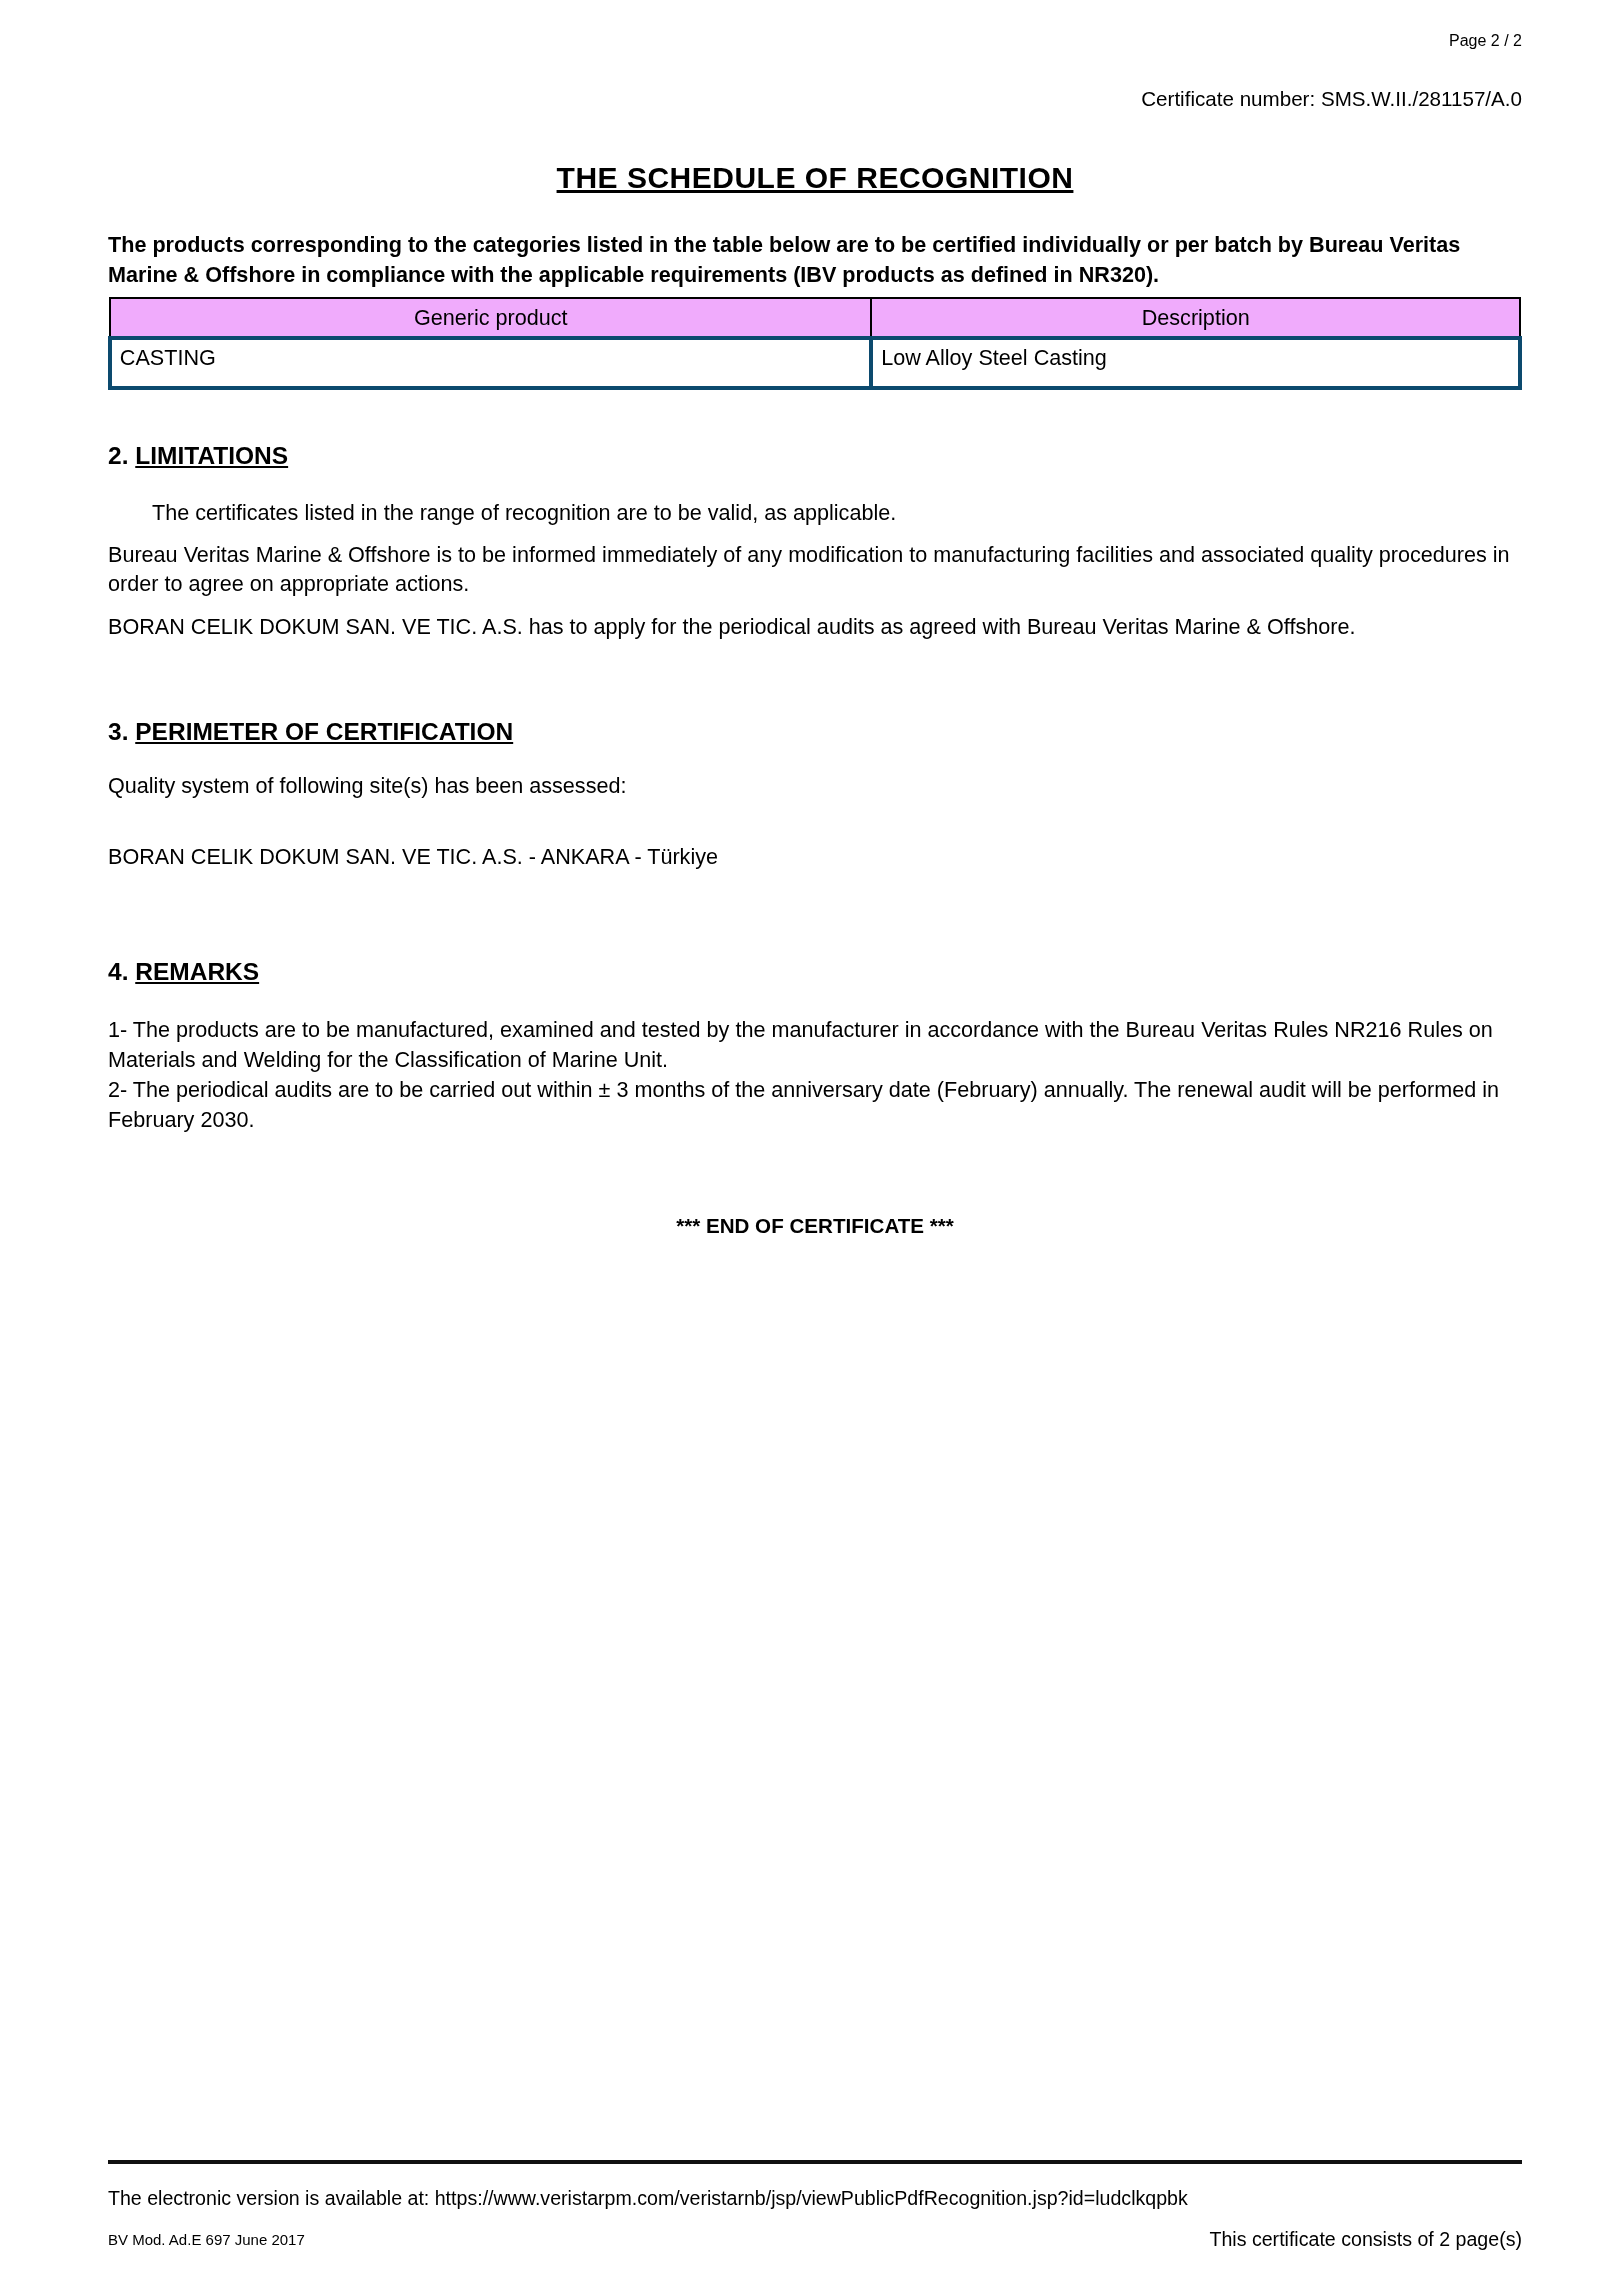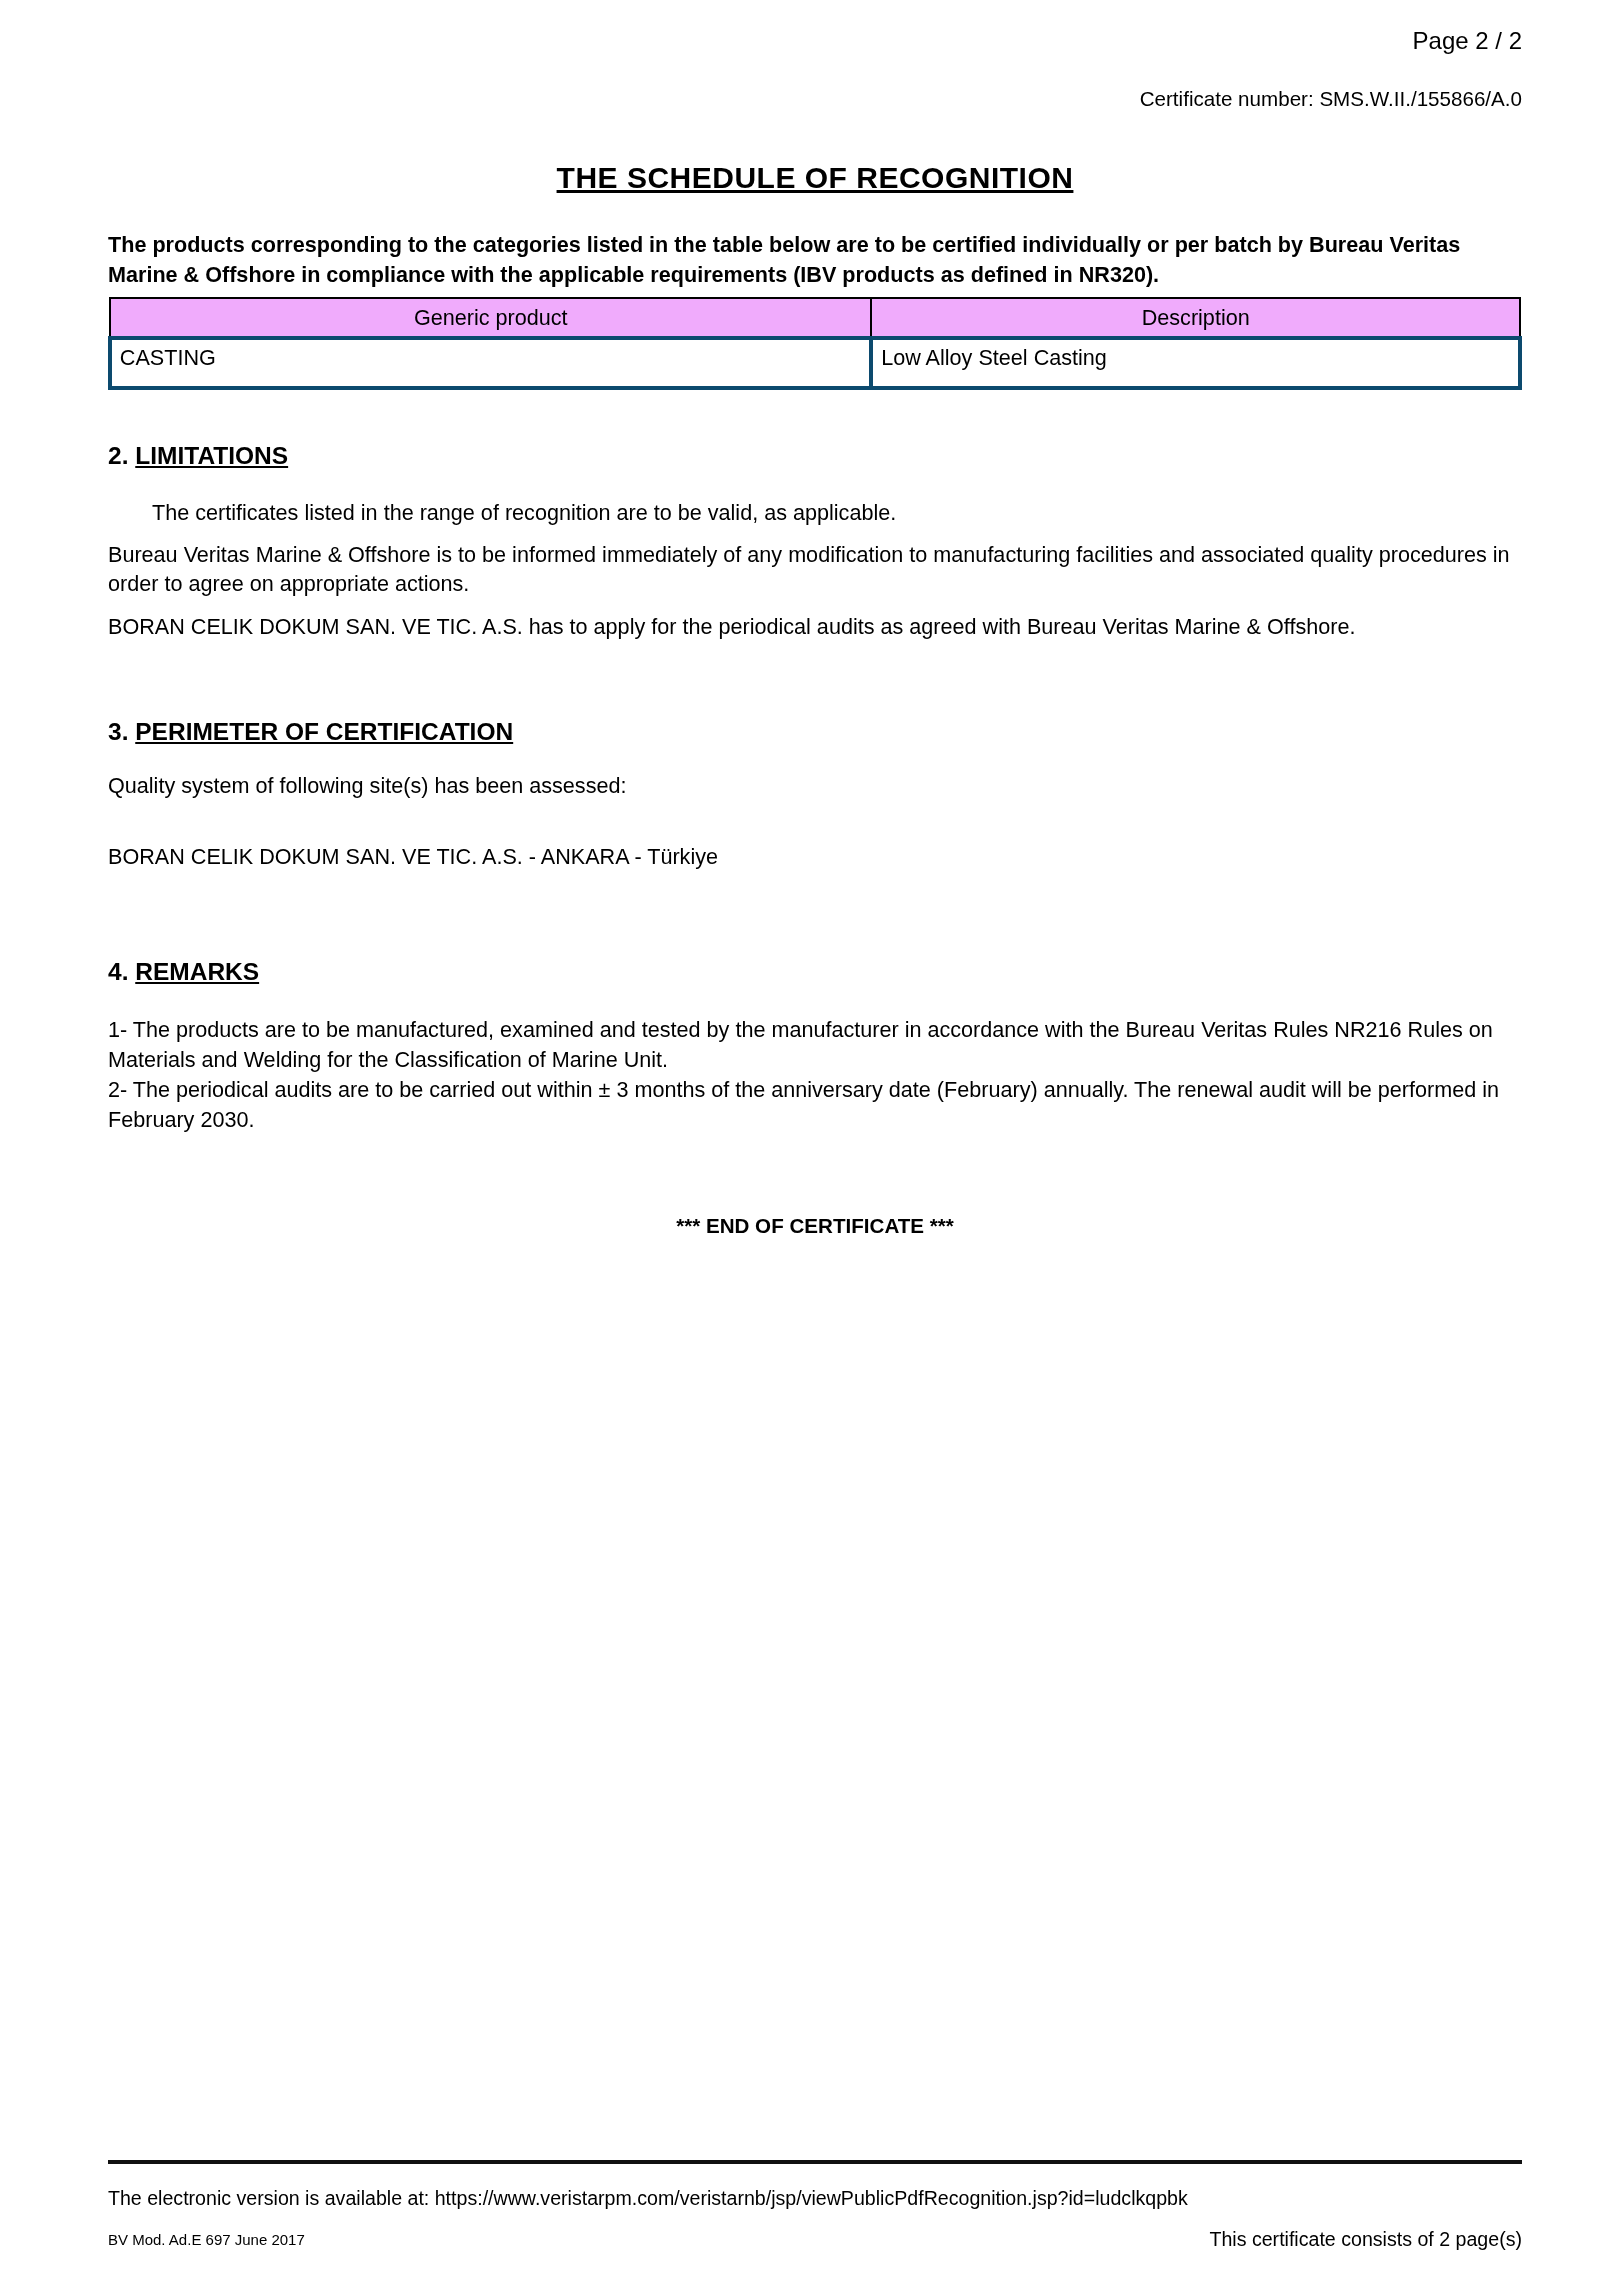--- a/index.html
+++ b/index.html
@@ -15,21 +15,21 @@
     color: #000000;
     font-family: "Liberation Sans", "DejaVu Sans", sans-serif;
     overflow: hidden;
     box-sizing: border-box;
   }
   .content {
     padding: 25.5px 98px 0 108px;
   }
   .page-indicator {
     text-align: right;
-    font-size: 24px;
+    font-size: 16px;
     line-height: 29px;
   }
   .cert-number {
     text-align: right;
     font-size: 20.6px;
     line-height: 29px;
     margin-top: 29px;
   }
   .doc-title {
     margin: 47px 0 0 0;
@@ -128,21 +128,21 @@
     text-align: right;
   }
 </style>
 </head>
 <body>
 
 <div class="page">
   <div class="content">
 
     <div class="page-indicator">Page 2 / 2</div>
-    <div class="cert-number">Certificate number: SMS.W.II./155866/A.0</div>
+    <div class="cert-number">Certificate number: SMS.W.II./281157/A.0</div>
 
     <h1 class="doc-title"><span class="underlined">THE SCHEDULE OF RECOGNITION</span></h1>
 
 
     <p class="para intro-para">The products corresponding to the categories listed in the table below are to be certified individually or per batch by Bureau Veritas Marine &amp; Offshore in compliance with the applicable requirements (IBV products as defined in NR320).</p>
 
     <table class="products-table">
       <thead>
         <tr>
           <th style="width:54%">Generic product</th>

